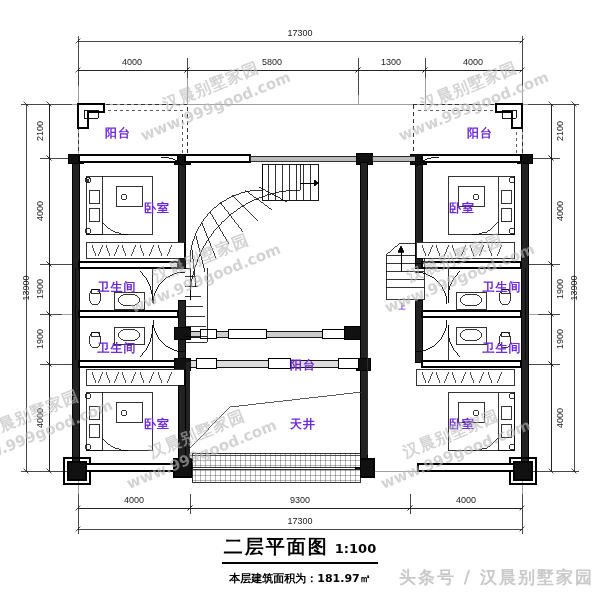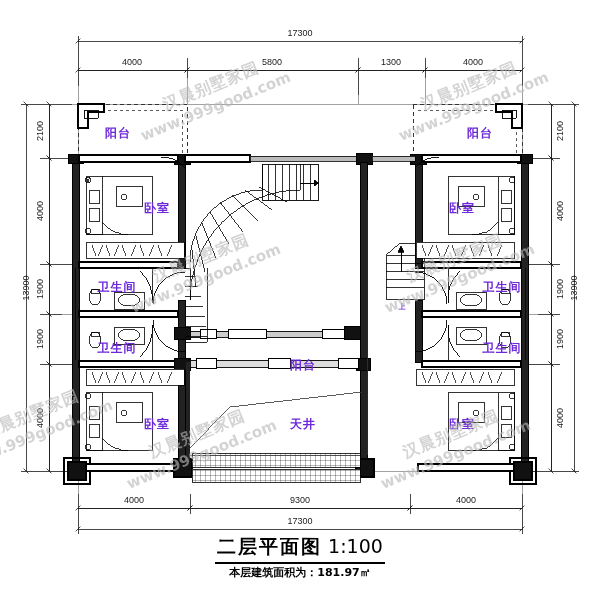--- a/index.html
+++ b/index.html
@@ -27,22 +27,22 @@
        font-family:"Liberation Sans",sans-serif;white-space:nowrap;
        transform:translate(-50%,-50%);}
   .dim.vert{transform:translate(-50%,-50%) rotate(-90deg);}
   .tiny{font-size:7px;}
 
   
   #titleblock{position:absolute;z-index:35;left:0;top:534px;width:600px;text-align:center;}
   #maintitle{display:inline-block;font-family:"DejaVu Sans","Liberation Sans",sans-serif;
              font-weight:700;font-size:19px;letter-spacing:2px;
              border-bottom:2px solid #000;padding:0 2px 2px 2px;}
-  #maintitle .scale{font-size:19px;letter-spacing:0;font-weight:400;margin-left:6px;}
-  #areaRow{margin-top:1px;font-family:"DejaVu Sans","Liberation Sans",sans-serif;
+  #maintitle .scale{font-size:13px;letter-spacing:0;font-weight:700;margin-left:6px;}
+  #areaRow{margin-top:7px;font-family:"DejaVu Sans","Liberation Sans",sans-serif;
            font-weight:700;font-size:11px;letter-spacing:0px;}
   #footerCredit{position:absolute;z-index:45;right:6px;top:566px;
                 font-family:"DejaVu Sans","Liberation Sans",sans-serif;
                 font-size:17px;font-weight:700;color:#c9c9c9;letter-spacing:2px;}
 </style>
 </head>
 <body>
 
 <div id="stage">
 
@@ -462,14 +462,15 @@
   <div class="dim vert" style="left:560px;top:339px;">1900</div>
   <div class="dim vert" style="left:560px;top:418px;">4000</div>
 
   <div id="titleblock">
     <div id="maintitle">
       <span>二层平面图</span><span class="scale">1:100</span>
     </div>
     <div id="areaRow">本层建筑面积为：181.97㎡</div>
   </div>
 
+  <div id="footerCredit">头条号 / 汉晨别墅家园</div>
 
 </div>
 
 </body></html>

